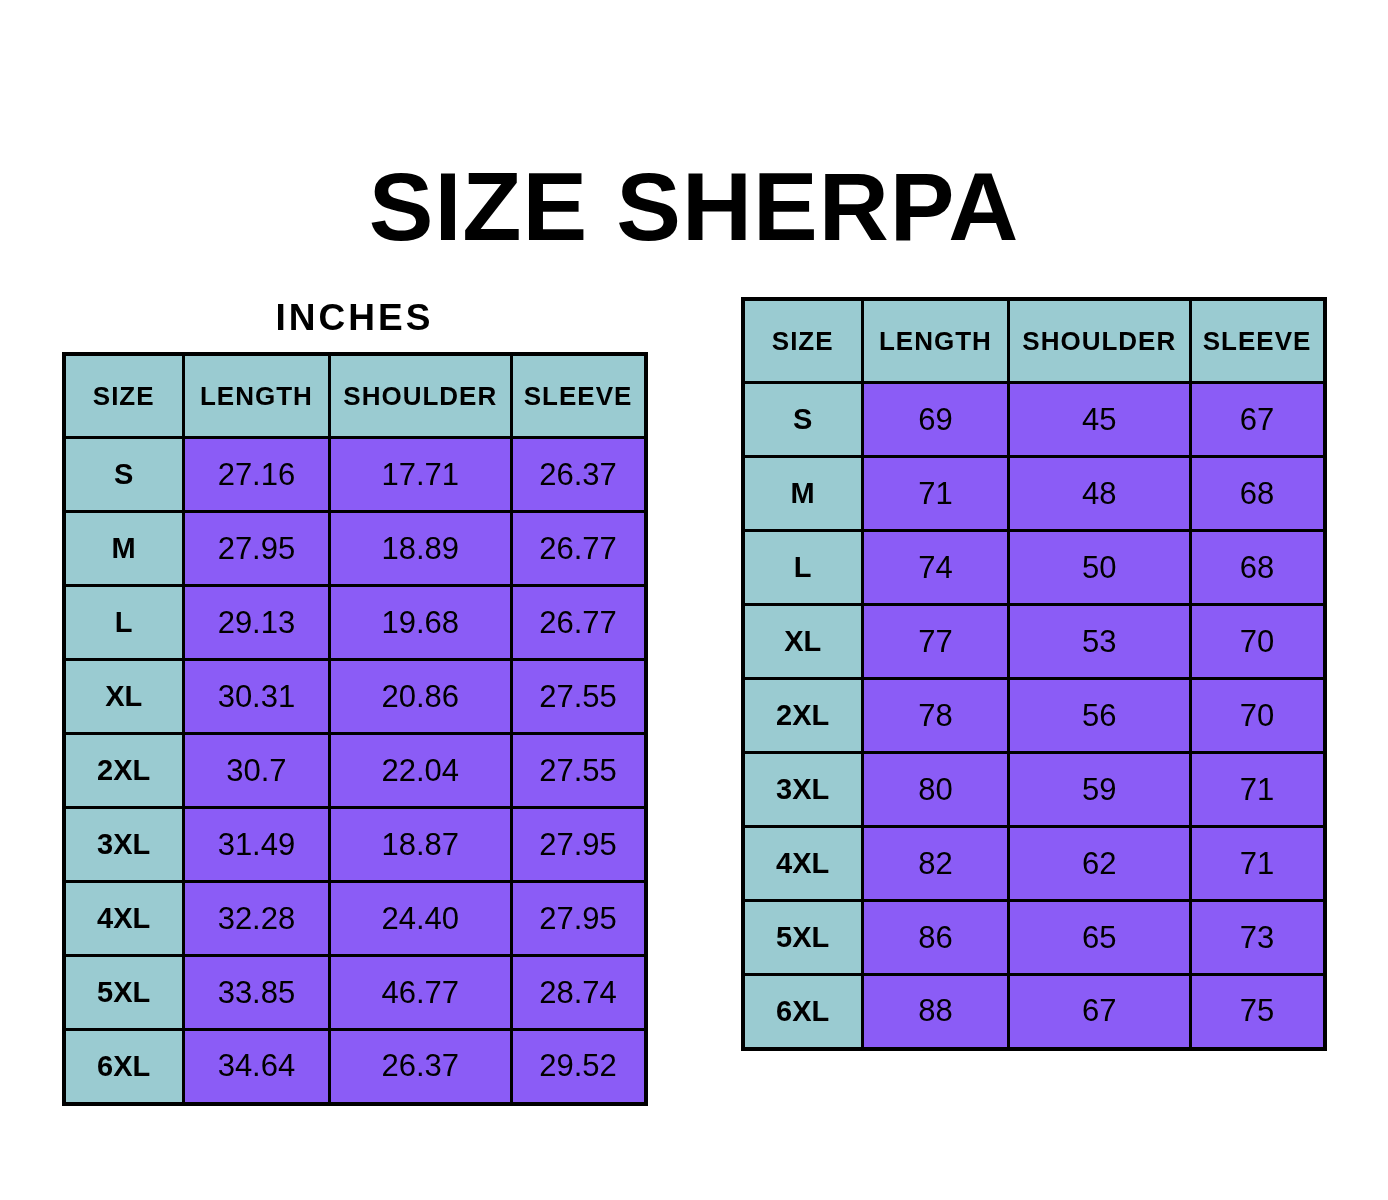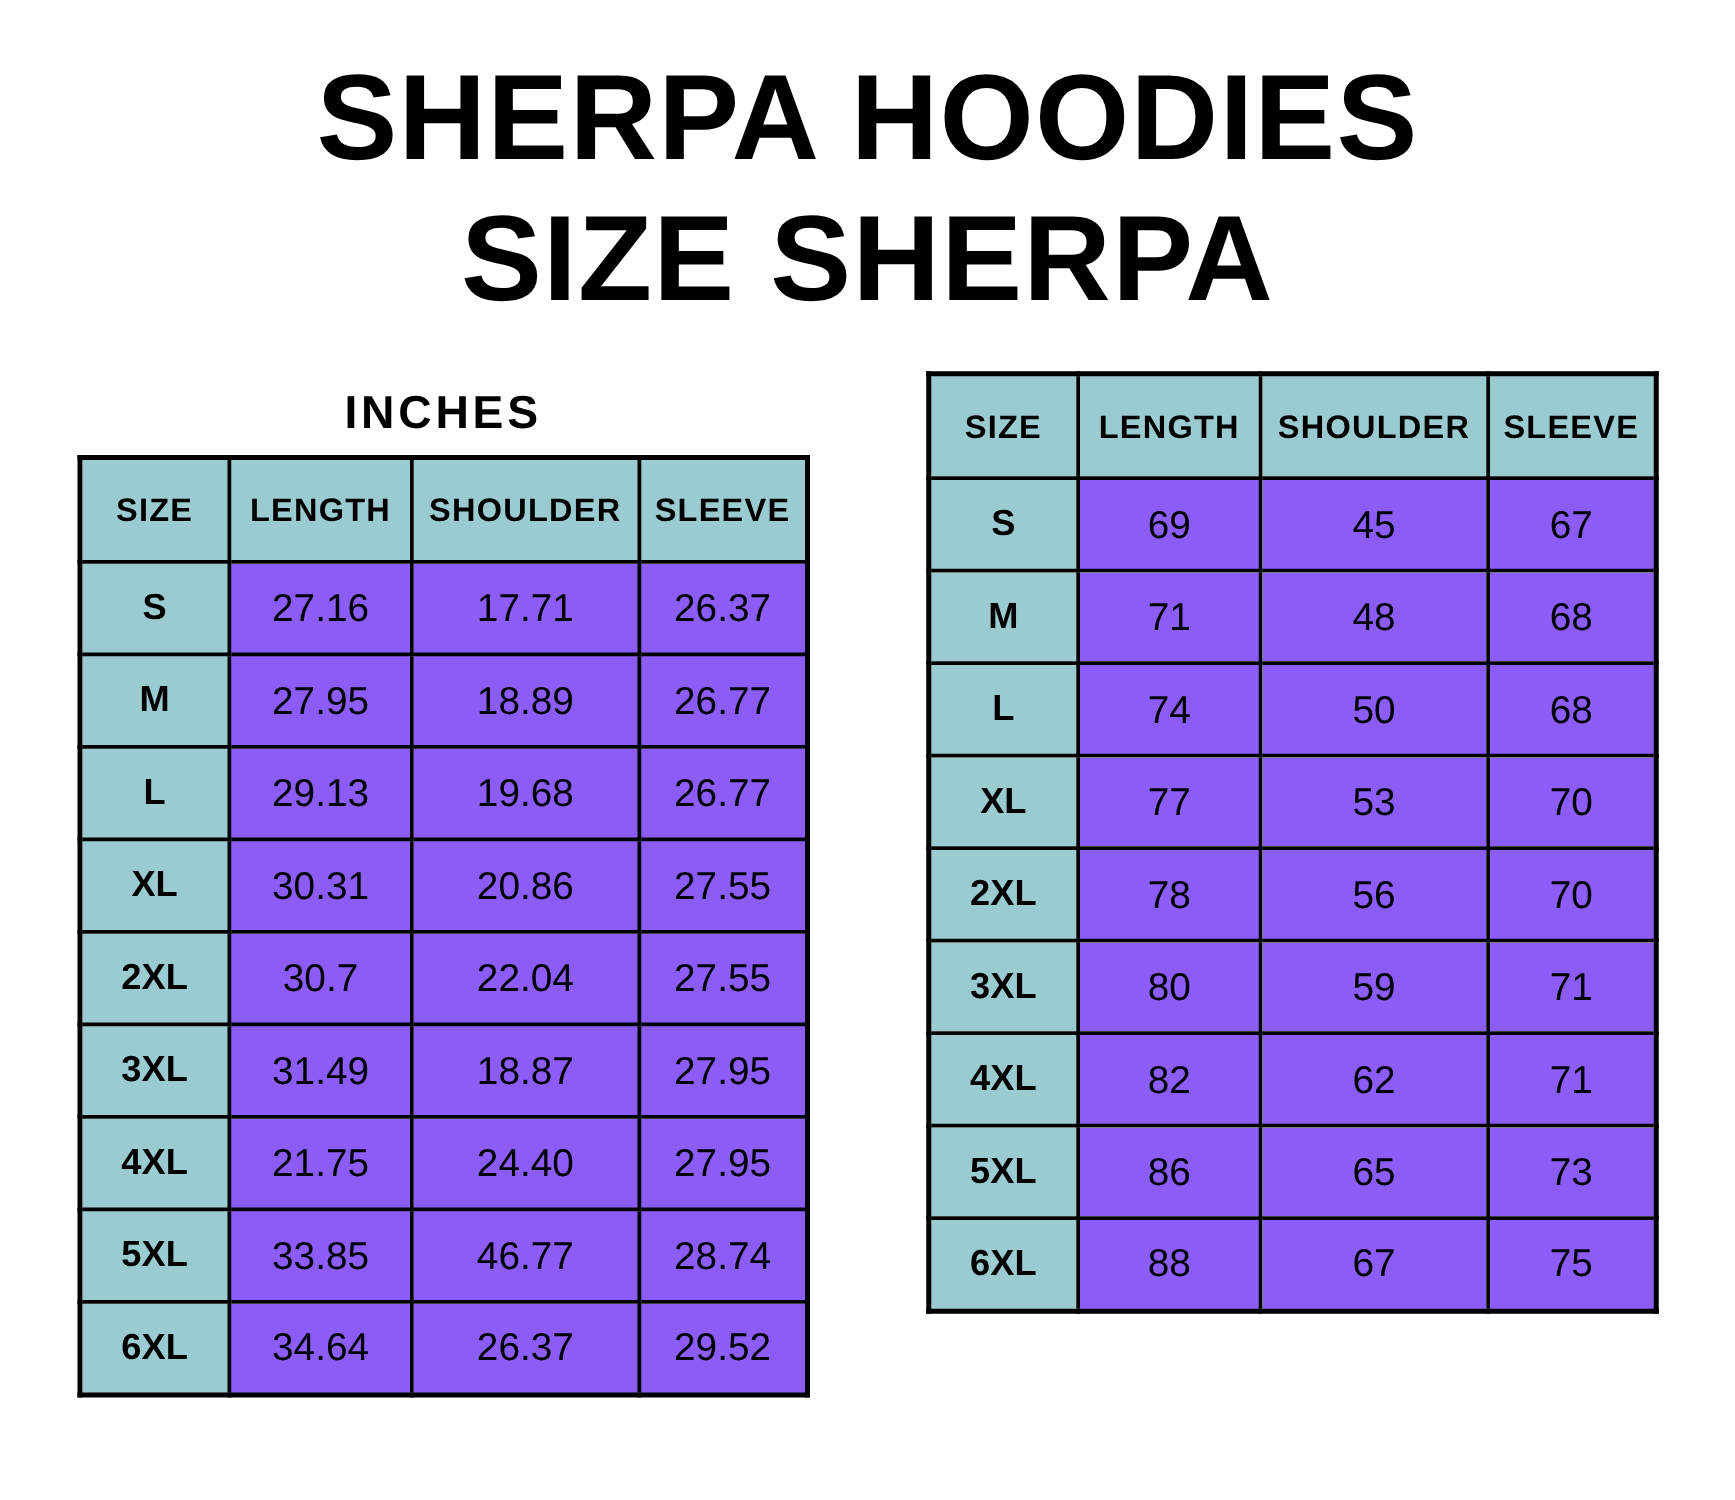--- a/index.html
+++ b/index.html
@@ -17,21 +17,21 @@
   }
   .page-title{
     margin:0 0 34px 0;text-align:center;
     font-size:97px;font-weight:bold;line-height:1.16;letter-spacing:1px;
   }
   .tables-wrap{
     display:flex;justify-content:center;align-items:flex-start;gap:93px;
   }
   .unit-section{width:586px;}
   .unit-label{
-    margin:12px 0 13px 0;text-align:center;
+    margin:0 0 13px 0;text-align:center;
     font-size:37px;font-weight:bold;letter-spacing:3px;
   }
   table.size-table{
     border-collapse:collapse;width:586px;table-layout:fixed;
     border:4px solid var(--border);
   }
   .size-table th,.size-table td{
     border:3px solid var(--border);
     text-align:center;vertical-align:middle;
     padding:0;overflow:hidden;
@@ -50,21 +50,21 @@
   }
   .size-table tbody th.size-col{
     background:var(--teal);font-size:29px;font-weight:bold;
   }
 </style>
 </head>
 <body>
 
 <div class="page">
 
-  <h1 class="page-title"><span>SHERPA HOODIES</span><br><span>SIZE SHERPA</span></h1>
+  <h1 class="page-title"><br><span>SIZE SHERPA</span></h1>
 
   <div class="tables-wrap">
 
     <section class="unit-section">
       <h2 class="unit-label">INCHES</h2>
       <table class="size-table">
         <colgroup>
           <col class="c-size">
             <col class="c-length">
             <col class="c-shoulder">
@@ -110,21 +110,21 @@
               <td>27.55</td>
             </tr>
             <tr>
               <th class="size-col">3XL</th>
               <td>31.49</td>
               <td>18.87</td>
               <td>27.95</td>
             </tr>
             <tr>
               <th class="size-col">4XL</th>
-              <td>21.75</td>
+              <td>32.28</td>
               <td>24.40</td>
               <td>27.95</td>
             </tr>
             <tr>
               <th class="size-col">5XL</th>
               <td>33.85</td>
               <td>46.77</td>
               <td>28.74</td>
             </tr>
             <tr>

